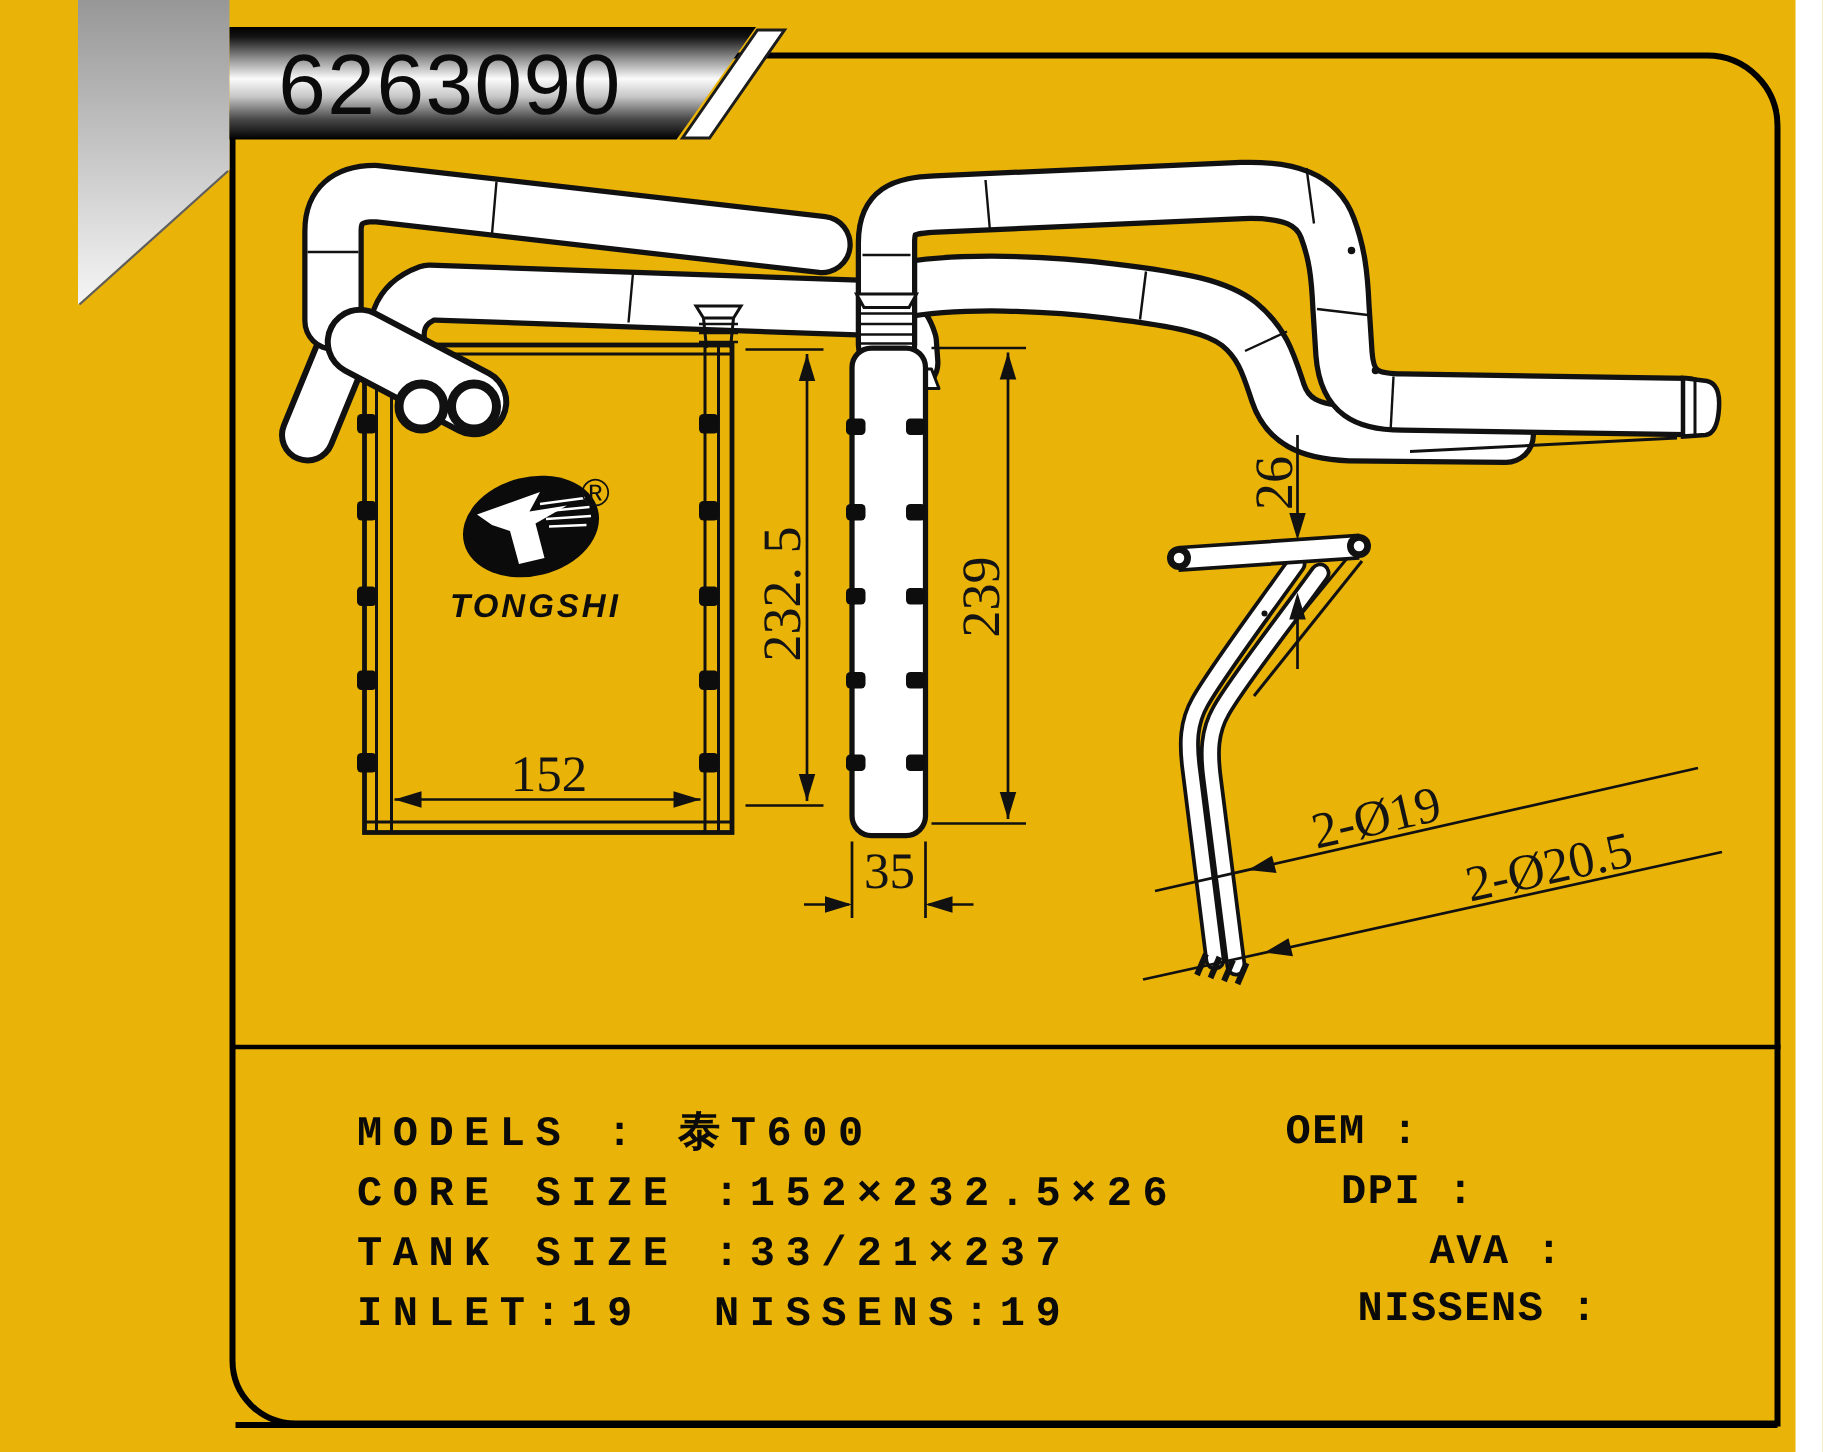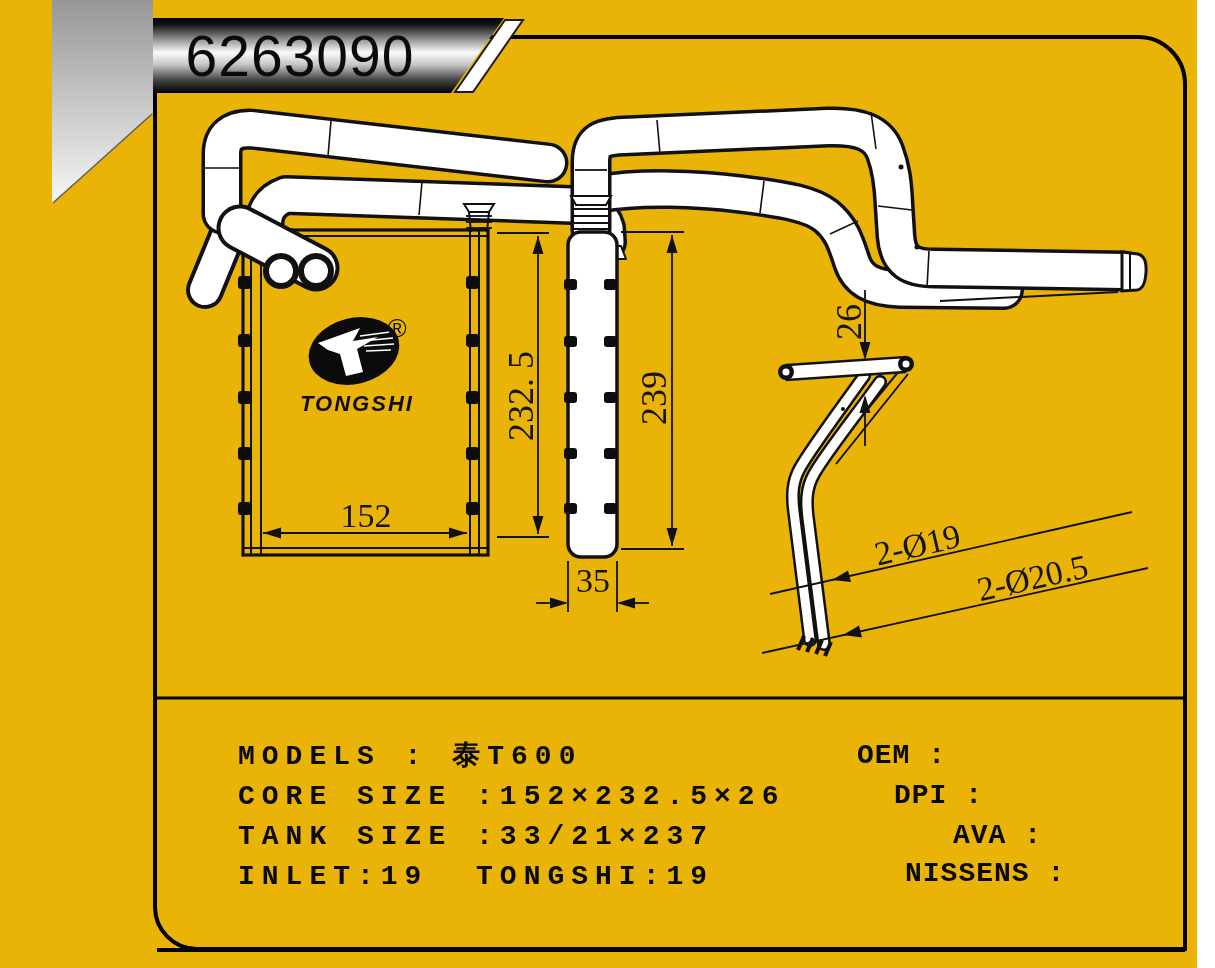--- a/index.html
+++ b/index.html
@@ -237,20 +237,20 @@
     </g>
     <text x="397" y="337" text-anchor="middle" font-size="26" fill="#111" font-family="Liberation Sans, sans-serif">®</text>
     <text x="357" y="411" text-anchor="middle" font-size="22" font-style="italic" font-weight="bold" letter-spacing="2" fill="#0d0d0d" font-family="Liberation Sans, sans-serif">TONGSHI</text>
   </g>
 </svg>
 
   <div>
     <div class="spec lcol" style="left:224px;top:741px;">MODELS : 泰T600</div>
     <div class="spec lcol" style="left:224px;top:781px;">CORE SIZE :152×232.5×26</div>
     <div class="spec lcol" style="left:224px;top:821px;">TANK SIZE :33/21×237</div>
-    <div class="spec lcol" style="left:224px;top:861px;">INLET:19  TONGSHI:19</div>
+    <div class="spec lcol" style="left:224px;top:861px;">INLET:19  NISSENS:19</div>
     <div class="spec rcol" style="left:857px;top:740px;">OEM :</div>
     <div class="spec rcol" style="left:894px;top:780px;">DPI :</div>
     <div class="spec rcol" style="left:905px;top:820px;margin-left:48px;">AVA :</div>
     <div class="spec rcol" style="left:905px;top:858px;text-align:right;">NISSENS :</div>
   </div>
 
 </div>
 
 </body></html>

